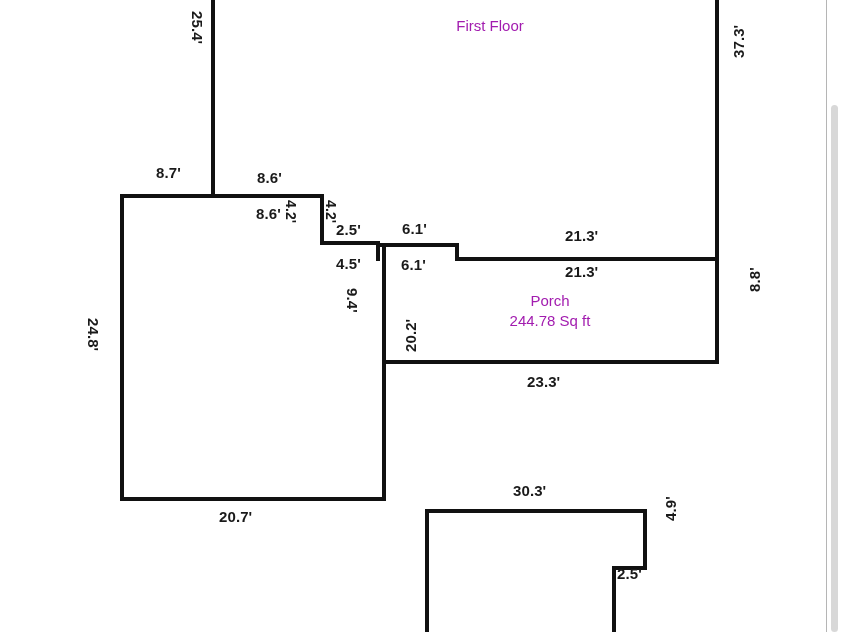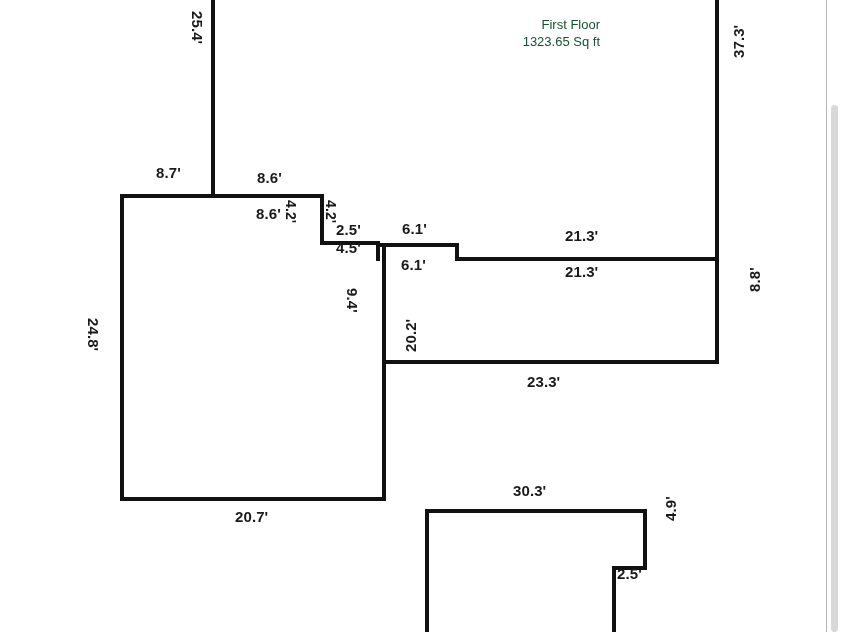--- a/index.html
+++ b/index.html
@@ -51,24 +51,24 @@
     transform-origin: left top;
   }
   .dim.rot-cw {
     transform: rotate(90deg);
     transform-origin: left top;
   }
 
   .room-label {
     position: absolute;
     font-family: "Liberation Sans", sans-serif;
-    font-size: 13px;
+    font-size: 15px;
     font-weight: 400;
-    color: #14532d;
-    text-align: right;
+    color: #a21caf;
+    text-align: center;
     white-space: nowrap;
     line-height: 1.32;
   }
   .room-label .room-name { display: block; }
   .room-label .room-area { display: block; }
 
   
   #scrollbar-track {
     position: absolute;
     right: 0;
@@ -132,26 +132,29 @@
     <div class="wall" style="left:425px; top:509px; width:4px; height:123px;"></div>
 
     <div class="wall" style="left:643px; top:509px; width:4px; height:61px;"></div>
 
     <div class="wall" style="left:612px; top:566px; width:35px; height:4px;"></div>
 
     <div class="wall" style="left:612px; top:566px; width:4px; height:66px;"></div>
 
     <div class="room-label" style="left:380px; top:16px; width:220px;">
       <span class="room-name">First Floor</span>
-      <span class="room-area">1323.65 Sq ft</span>
     </div>
 
     <div class="room-label" style="left:145px; top:331px; width:220px;">
     </div>
 
+    <div class="room-label" style="left:440px; top:291px; width:220px;">
+      <span class="room-name">Porch</span>
+      <span class="room-area">244.78 Sq ft</span>
+    </div>
 
     <div class="dim rot-cw" style="left:205px; top:11px;">25.4'</div>
 
     <div class="dim rot-ccw" style="left:731px; top:58px;">37.3'</div>
 
     <div class="dim" style="left:156px; top:165px;">8.7'</div>
 
     <div class="dim" style="left:257px; top:170px;">8.6'</div>
 
     <div class="dim" style="left:256px; top:206px;">8.6'</div>
@@ -159,37 +162,37 @@
     <div class="dim rot-cw" style="left:298px; top:200px; font-size:14px;">4.2'</div>
 
     <div class="dim rot-cw" style="left:338px; top:200px; font-size:14px;">4.2'</div>
 
     <div class="dim" style="left:336px; top:222px;">2.5'</div>
 
     <div class="dim" style="left:402px; top:221px;">6.1'</div>
 
     <div class="dim" style="left:401px; top:257px;">6.1'</div>
 
-    <div class="dim" style="left:336px; top:240px;">4.5'</div>
+    <div class="dim" style="left:336px; top:256px;">4.5'</div>
 
     <div class="dim" style="left:565px; top:228px;">21.3'</div>
 
     <div class="dim" style="left:565px; top:264px;">21.3'</div>
 
     <div class="dim rot-cw" style="left:360px; top:288px;">9.4'</div>
 
     <div class="dim rot-ccw" style="left:747px; top:292px;">8.8'</div>
 
     <div class="dim rot-cw" style="left:101px; top:318px;">24.8'</div>
 
     <div class="dim rot-ccw" style="left:403px; top:352px;">20.2'</div>
 
     <div class="dim" style="left:527px; top:374px;">23.3'</div>
 
-    <div class="dim" style="left:235px; top:509px;">20.7'</div>
+    <div class="dim" style="left:219px; top:509px;">20.7'</div>
 
     <div class="dim" style="left:513px; top:483px;">30.3'</div>
 
     <div class="dim rot-ccw" style="left:663px; top:521px;">4.9'</div>
 
     <div class="dim" style="left:617px; top:566px;">2.5'</div>
 
   </div>
 
   <div id="scrollbar-track">

